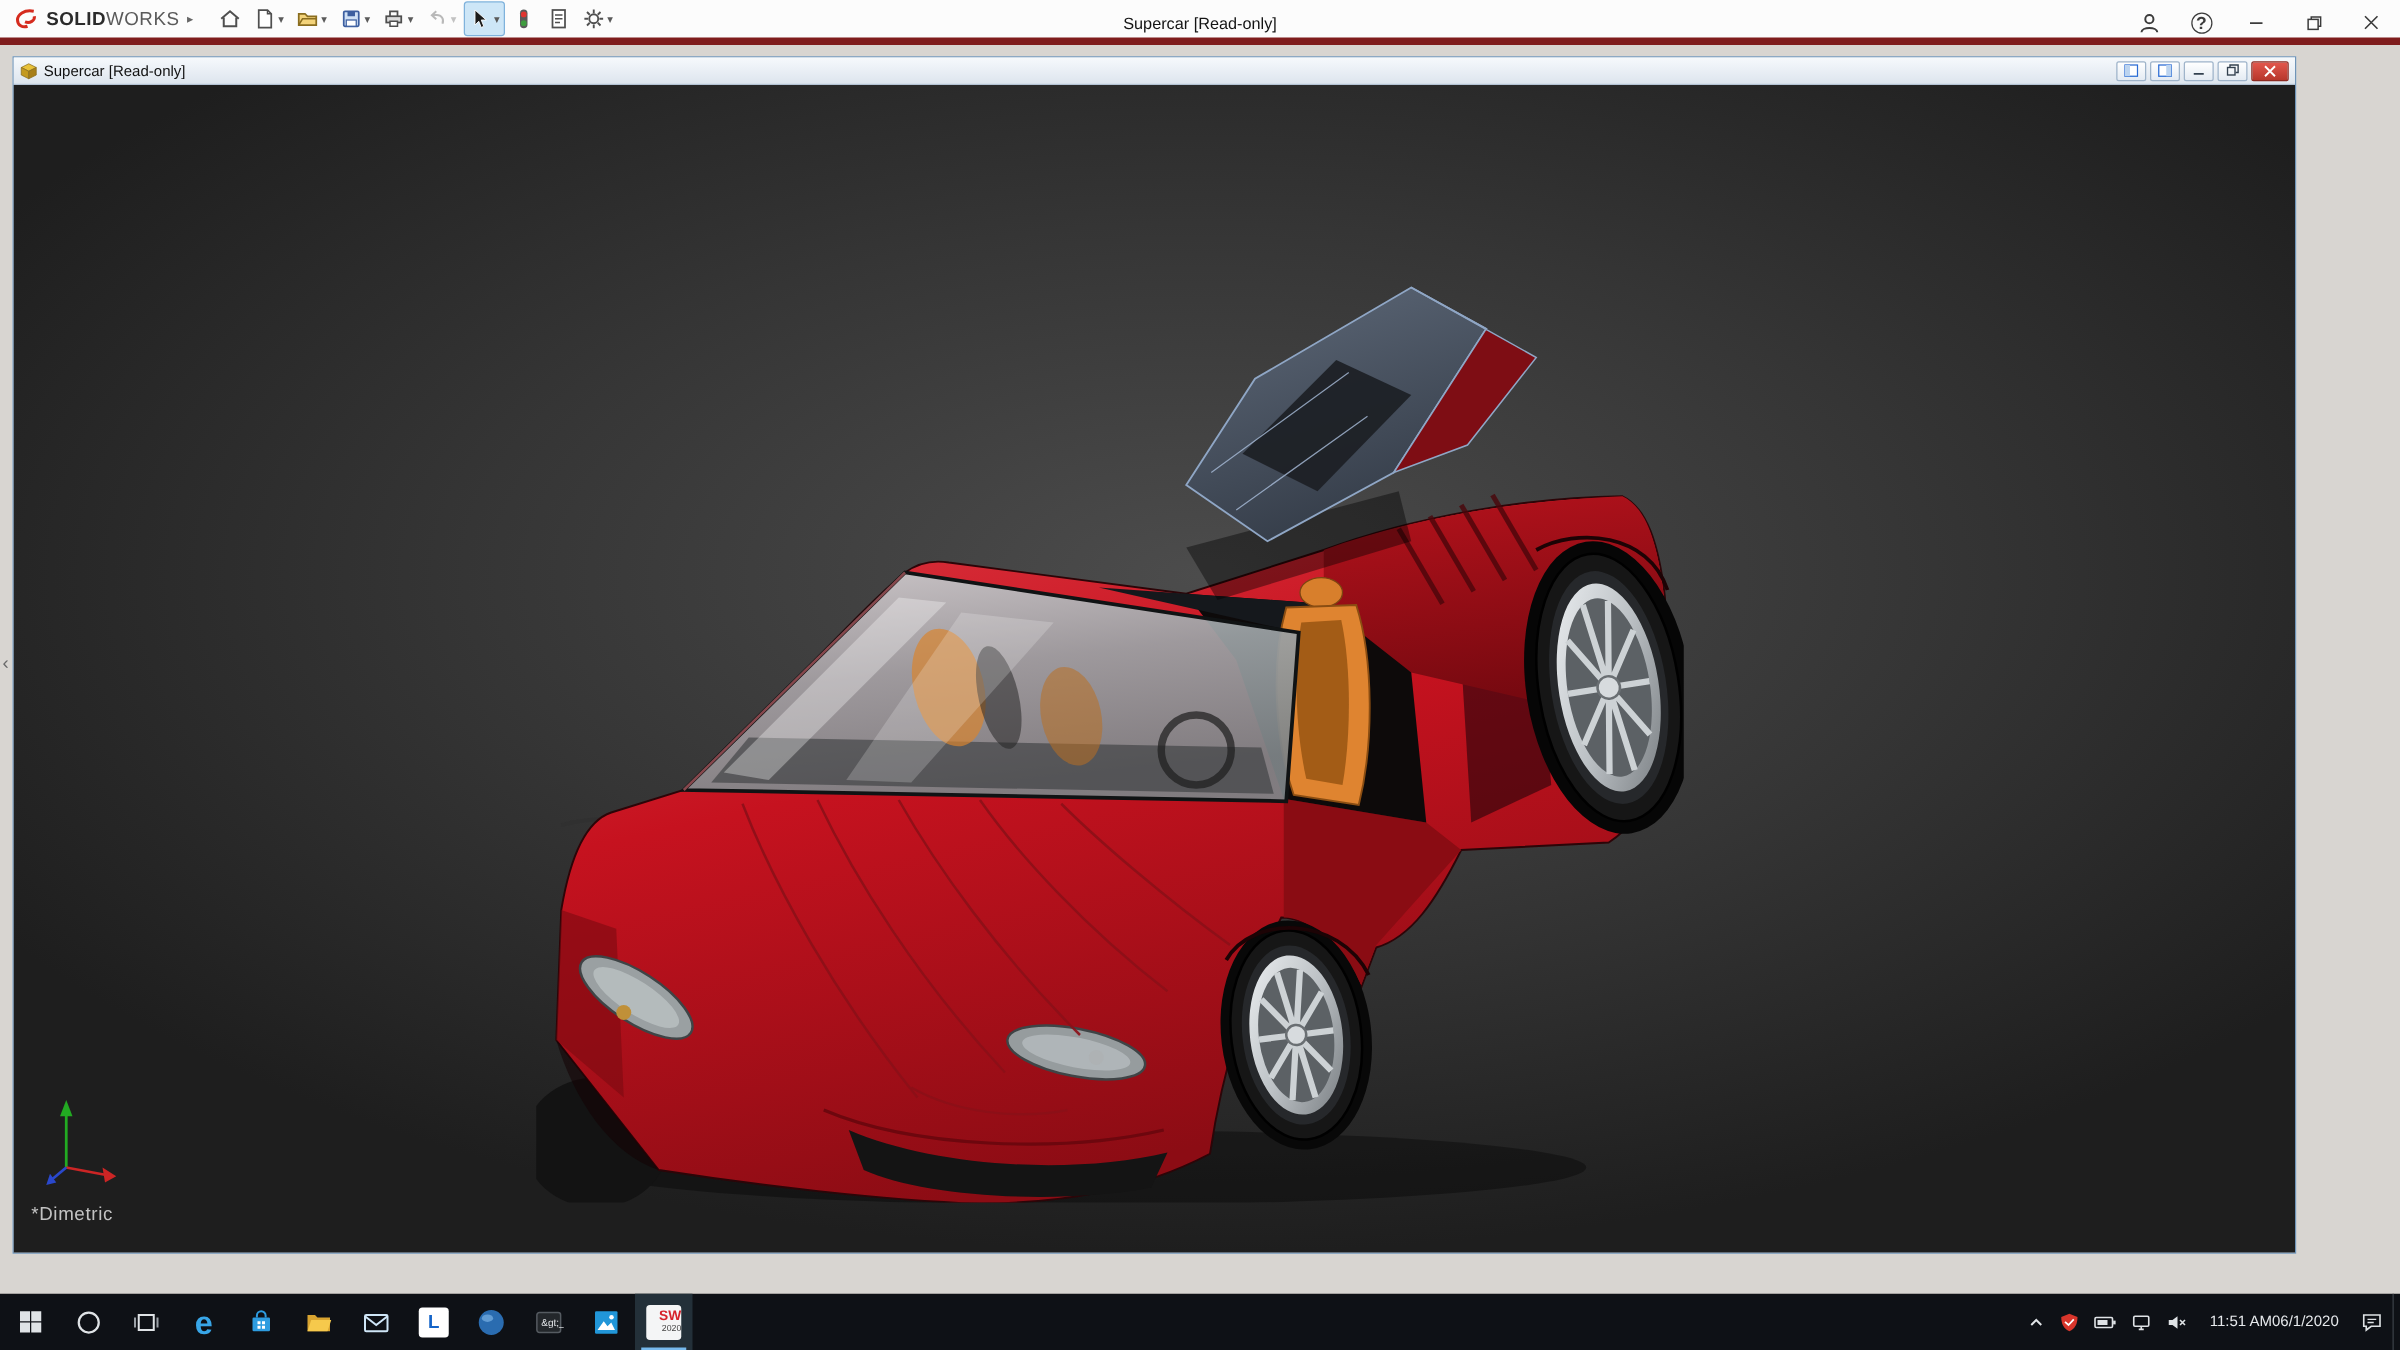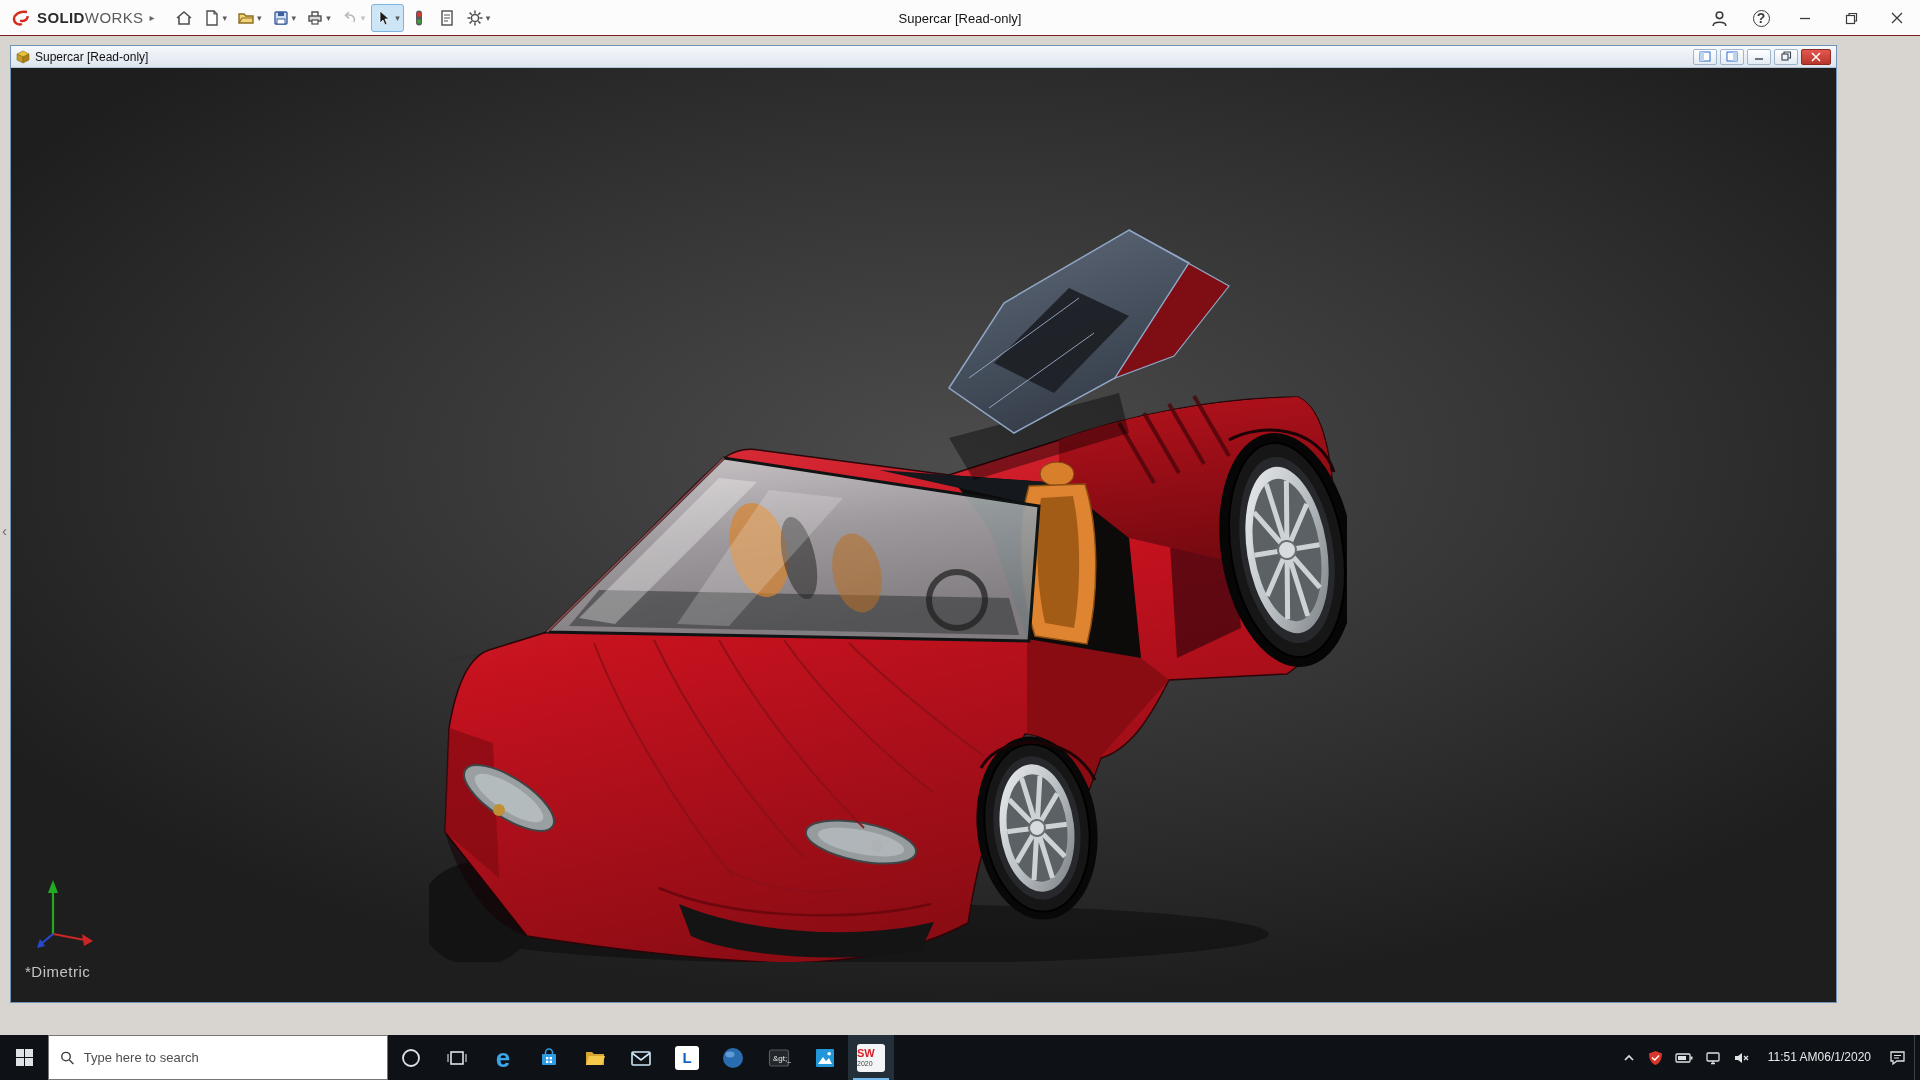--- a/index.html
+++ b/index.html
@@ -1,19 +1,19 @@
 <!DOCTYPE html>
 <html><head>
 <meta charset="utf-8">
 <style>
   *{margin:0;padding:0;box-sizing:border-box;}
   html,body{width:1920px;height:1080px;overflow:hidden;font-family:"Liberation Sans","DejaVu Sans",sans-serif;background:#d8d5d1;}
 
   
-  .titlebar{position:absolute;top:0;left:0;right:0;height:36px;background:#fcfcfc;border-bottom:1px solid #7f1d1d;display:flex;align-items:center;padding-left:10px;z-index:6;}
+  .titlebar{position:absolute;top:0;left:0;right:0;height:36px;background:#fcfcfc;border-bottom:6px solid #7f1d1d;display:flex;align-items:center;padding-left:10px;z-index:6;}
   .brand{display:flex;align-items:center;gap:5px;}
   .brand-text{font-size:15px;letter-spacing:.4px;color:#5a5a5a;}
   .brand-bold{font-weight:bold;color:#2b2b2b;}
   .flyout{font-size:10px;color:#666;margin:0 8px 0 6px;cursor:default;}
   .toolbar{display:flex;align-items:center;gap:2px;margin-left:8px;}
   .tb-btn{display:flex;align-items:center;height:28px;padding:0 3px;border-radius:3px;border:1px solid transparent;}
   .tb-btn.selected{background:#cde6f7;border-color:#7fb2dc;}
   .tb-btn svg{display:block;}
   .dd{font-size:9px;color:#5a5a5a;margin-left:2px;}
   .tb-btn.disabled svg *{stroke:#b9b9b9 !important;}
@@ -45,21 +45,21 @@
   .winlogo i{background:#dfe3e6;}
   .searchbox{width:340px;background:#ffffff;border:1px solid #767676;display:flex;align-items:center;gap:9px;padding:0 11px;}
   .searchbox input{border:none;outline:none;width:100%;font-size:13px;background:transparent;font-family:inherit;color:#222;}
   .searchbox input::placeholder{color:#4f4f4f;}
   .tb-apps{display:flex;align-items:stretch;}
   .tb-app{width:46px;display:flex;align-items:center;justify-content:center;position:relative;}
   .tb-app.active{background:#233039;}
   .tb-app.active::after{content:"";position:absolute;left:5px;right:5px;bottom:0;height:2px;background:#76b9ed;}
   .edge-letter{font-size:26px;font-weight:bold;color:#38a6e8;line-height:1;}
   .l-tile{width:24px;height:24px;background:#fff;border-radius:3px;display:flex;align-items:center;justify-content:center;font-weight:bold;font-size:15px;color:#1464c8;}
-  .sw-tile{width:28px;height:28px;background:#f4f5f6;border-radius:3px;display:flex;flex-direction:column;align-items:flex-start;justify-content:center;line-height:1;}
+  .sw-tile{width:28px;height:28px;background:#f4f5f6;border-radius:3px;display:flex;flex-direction:column;align-items:flex-end;justify-content:center;line-height:1;}
   .sw-tile .l1{font-weight:bold;font-size:11px;color:#d6222a;}
   .sw-tile .l2{font-size:7px;color:#444;margin-top:1px;}
   .tray{margin-left:auto;display:flex;align-items:center;gap:12px;padding:0 8px;}
   .tray-ic{display:flex;align-items:center;justify-content:center;}
   .clock{display:flex;flex-direction:row;align-items:flex-end;justify-content:center;font-size:12px;line-height:15px;padding:0 6px;}
   .show-desktop{width:6px;border-left:1px solid #3a4047;height:100%;}
 </style>
 </head>
 <body>
 
@@ -364,27 +364,20 @@
 <div class="taskbar">
   <div class="tb-start">
     <div class="winlogo">
         <i></i>
         <i></i>
         <i></i>
         <i></i>
       </div>
   </div>
 
-  <div class="searchbox">
-    <svg width="16" height="16" viewBox="0 0 16 16">
-      <circle cx="6.5" cy="6.5" r="4.6" stroke="#3c3c3c" stroke-width="1.5" fill="none"></circle>
-      <path d="M10.2,10.2 L14.5,14.5" stroke="#3c3c3c" stroke-width="1.5"></path>
-    </svg>
-    <input class="search-input" placeholder="Type here to search" style="">
-  </div>
 
   <div class="tb-apps">
     <div class="tb-app">
       <svg width="22" height="22" viewBox="0 0 22 22">
         <circle cx="11" cy="11" r="8" stroke="#dfe3e6" stroke-width="1.8" fill="none"></circle>
       </svg>
     </div>
     <div class="tb-app">
       <svg width="22" height="22" viewBox="0 0 22 22">
         <rect x="5" y="5" width="12" height="12" stroke="#dfe3e6" stroke-width="1.6" fill="none"></rect>

